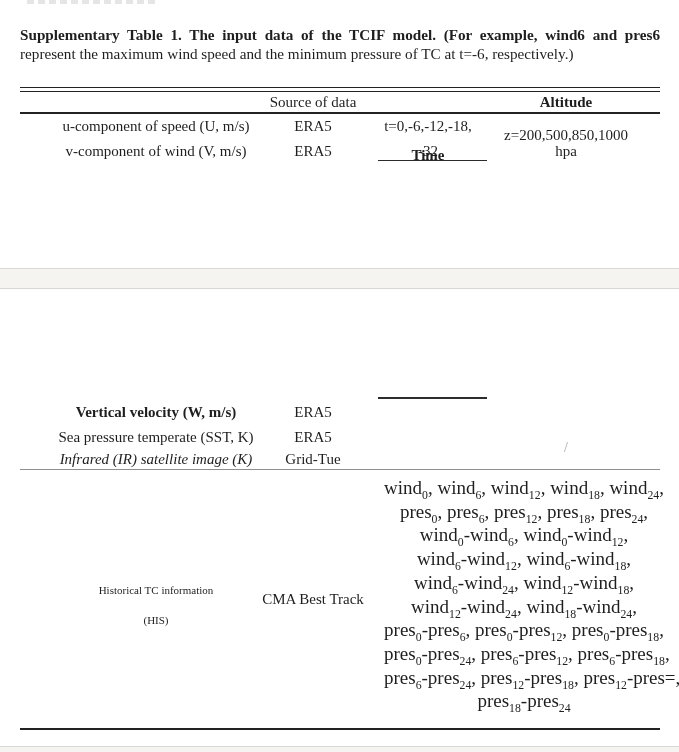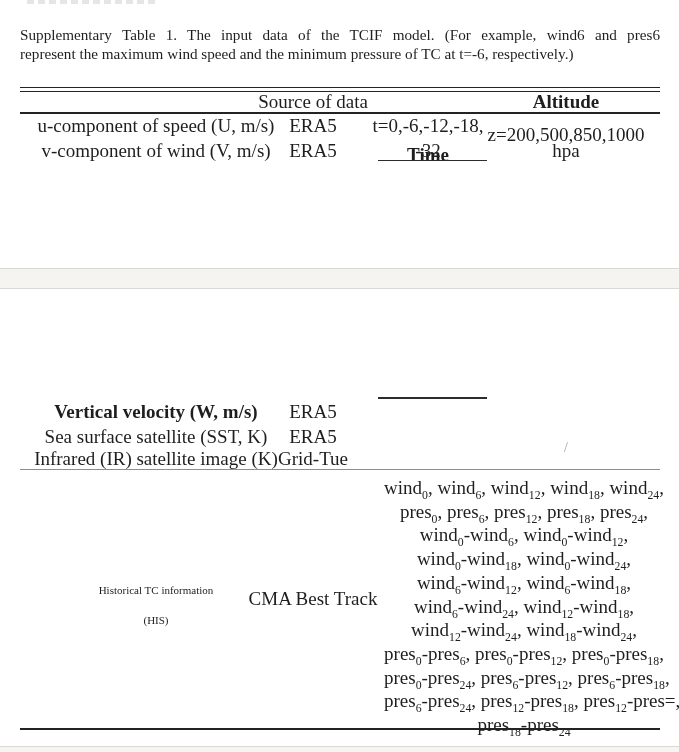--- a/index.html
+++ b/index.html
@@ -14,36 +14,36 @@
   
   .artifact{
     position:absolute;top:0;left:27px;width:128px;height:4px;
     background:repeating-linear-gradient(90deg,#c6c6c4 0 7px,transparent 7px 11px);
     opacity:.45;
   }
   .caption{
     position:absolute;top:26px;left:20px;width:640px;
     font-size:15.2px;line-height:18.7px;
   }
-  .cap-justify{text-align:justify;text-align-last:justify;}
+  .cap-justify{text-align:justify;text-align-last:justify;font-weight:bold;}
   .rule{position:absolute;left:20px;width:640px;background:#232323;}
   .rule-double{
     position:absolute;left:20px;width:640px;top:87px;height:5.2px;
     border-top:1.7px solid #232323;border-bottom:1.7px solid #232323;
     box-sizing:border-box;background:transparent;
   }
   .rule-heavy-1{top:111.5px;height:2.2px;}
   .rule-light{top:468.6px;height:1.1px;background:#8f8f8f;}
   .rule-heavy-2{top:727.8px;height:2.4px;}
   .cellrule{position:absolute;left:378px;width:109px;background:#2c2c2c;}
   .cellrule-a{top:159.8px;height:1.4px;}
   .cellrule-b{top:397px;height:1.8px;}
   .cell{
     position:absolute;height:18px;line-height:18px;
-    font-size:19px;text-align:center;white-space:nowrap;
+    font-size:15px;text-align:center;white-space:nowrap;
   }
   .c1{left:20px;width:272px;}
   .c2{left:243px;width:140px;}
   .c3{left:368px;width:120px;}
   .c4{left:476px;width:180px;}
   .hdr{font-weight:bold;}
   .slash{color:#9fa6ad;font-size:14px;}
   .his-label{
     position:absolute;top:575px;left:20px;width:272px;
     font-size:11px;line-height:30px;text-align:center;
@@ -94,41 +94,40 @@
 
   <div class="cellrule cellrule-a"></div>
 
   <div class="band band-mid"></div>
 
   <div class="cellrule cellrule-b"></div>
 
   <div class="cell c1" style="top:402.5px;font-weight:bold;">Vertical velocity (W, m/s)</div>
   <div class="cell c2" style="top:402.5px;">ERA5</div>
 
-  <div class="cell c1" style="top:428px;">Sea surface satellite (SST, K)</div>
+  <div class="cell c1" style="top:428px;">Sea pressure temperate (SST, K)</div>
   <div class="cell c2" style="top:428px;">ERA5</div>
 
-  <div class="cell c1" style="top:450px;">Infrared (IR) satellite image (K)</div>
+  <div class="cell c1" style="top:450px;font-style:italic;">Infrared (IR) satellite image (K)</div>
   <div class="cell c2" style="top:450px;">Grid-Tue</div>
 
   <div class="cell c4 slash" style="top:439px;">/</div>
 
   <div class="rule rule-light"></div>
 
   <div class="his-label">
     <div>Historical TC information</div>
     <div>(HIS)</div>
   </div>
   <div class="cell c2" style="top:590px;">CMA Best Track</div>
 
   <div class="his-list">
     <div>wind<sub>0</sub>, wind<sub>6</sub>, wind<sub>12</sub>, wind<sub>18</sub>, wind<sub>24</sub>,</div>
     <div>pres<sub>0</sub>, pres<sub>6</sub>, pres<sub>12</sub>, pres<sub>18</sub>, pres<sub>24</sub>,</div>
     <div>wind<sub>0</sub>-wind<sub>6</sub>, wind<sub>0</sub>-wind<sub>12</sub>,</div>
-    <div>wind<sub>0</sub>-wind<sub>18</sub>, wind<sub>0</sub>-wind<sub>24</sub>,</div>
     <div>wind<sub>6</sub>-wind<sub>12</sub>, wind<sub>6</sub>-wind<sub>18</sub>,</div>
     <div>wind<sub>6</sub>-wind<sub>24</sub>, wind<sub>12</sub>-wind<sub>18</sub>,</div>
     <div>wind<sub>12</sub>-wind<sub>24</sub>, wind<sub>18</sub>-wind<sub>24</sub>,</div>
     <div>pres<sub>0</sub>-pres<sub>6</sub>, pres<sub>0</sub>-pres<sub>12</sub>, pres<sub>0</sub>-pres<sub>18</sub>,</div>
     <div>pres<sub>0</sub>-pres<sub>24</sub>, pres<sub>6</sub>-pres<sub>12</sub>, pres<sub>6</sub>-pres<sub>18</sub>,</div>
     <div>pres<sub>6</sub>-pres<sub>24</sub>, pres<sub>12</sub>-pres<sub>18</sub>, pres<sub>12</sub>-pres=,</div>
     <div>pres<sub>18</sub>-pres<sub>24</sub></div>
   </div>
 
   <div class="rule rule-heavy-2"></div>

